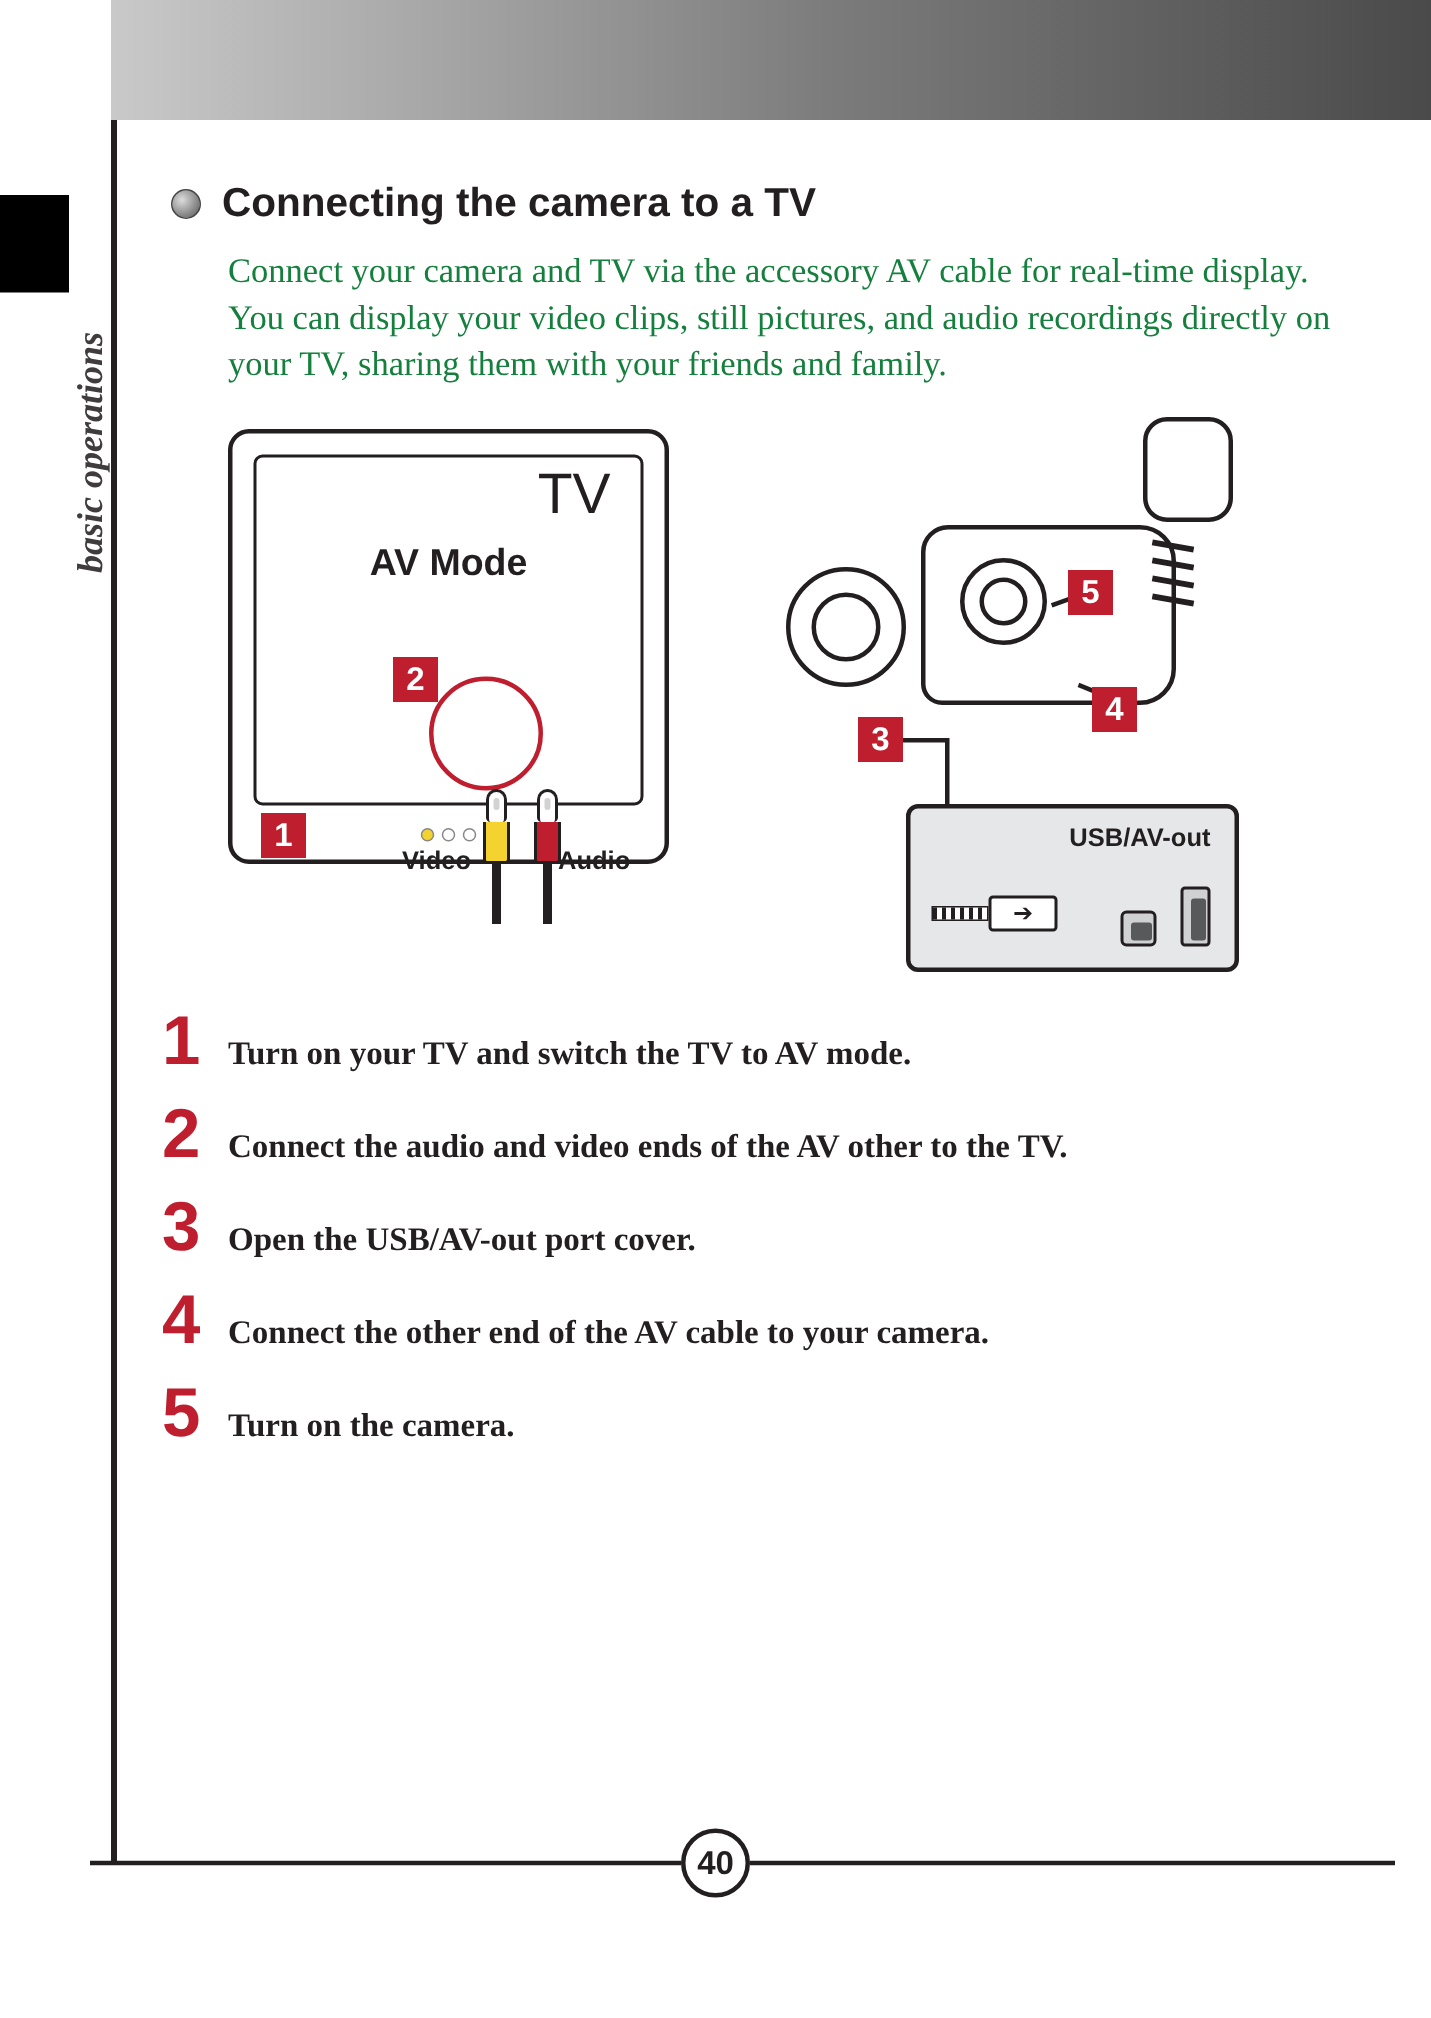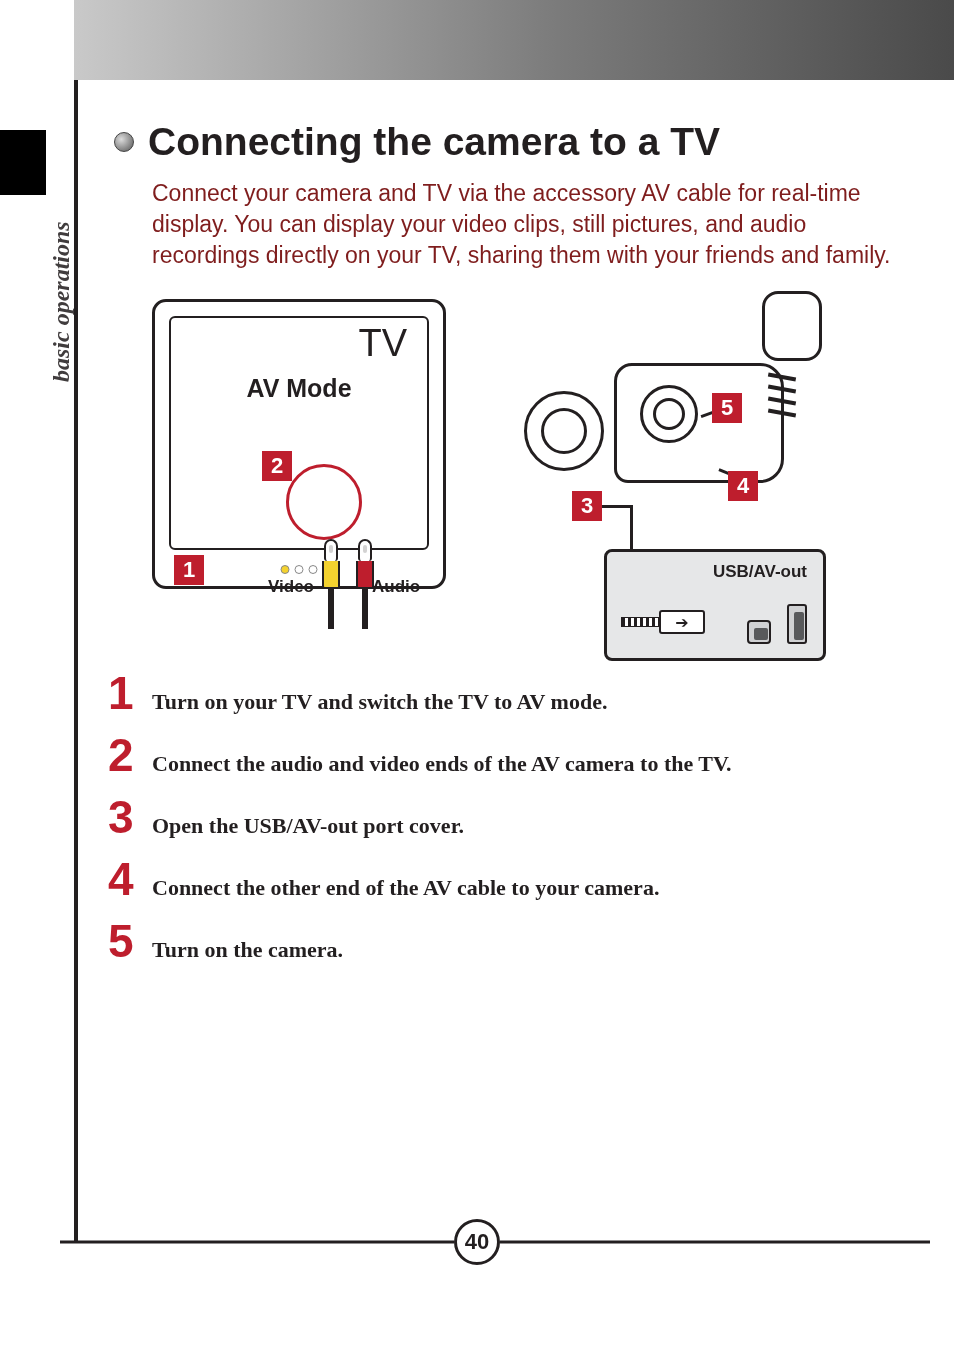--- a/index.html
+++ b/index.html
@@ -74,30 +74,31 @@
   }
   .bullet {
     width: 20px;
     height: 20px;
     border-radius: 50%;
     background: radial-gradient(circle at 35% 35%, #dcdcdc, #6f6f6f 80%);
     border: 1px solid #444;
     flex: 0 0 auto;
   }
   .title {
-    font-size: 39px;
+    font-size: 27px;
     font-weight: bold;
     color: #231f20;
   }
 
   .intro {
     font-size: 23px;
     line-height: 1.35;
     margin-left: 38px;
-    color: #7f1d1d;
+    color: #15803d;
+    font-family: Liberation Serif, serif;
   }
 
   
   .diagram {
     position: relative;
     margin-top: 28px;
     margin-left: 30px;
     height: 360px;
   }
 
@@ -503,21 +504,21 @@
   </div>
 </div>
 
 <div class="steps">
   <div class="step">
     <div class="step-num">1</div>
     <div class="step-text">Turn on your TV and switch the TV to AV mode.</div>
   </div>
   <div class="step">
     <div class="step-num">2</div>
-    <div class="step-text">Connect the audio and video ends of the AV camera to the TV.</div>
+    <div class="step-text">Connect the audio and video ends of the AV other to the TV.</div>
   </div>
   <div class="step">
     <div class="step-num">3</div>
     <div class="step-text">Open the USB/AV-out port cover.</div>
   </div>
   <div class="step">
     <div class="step-num">4</div>
     <div class="step-text">Connect the other end of the AV cable to your camera.</div>
   </div>
   <div class="step">

